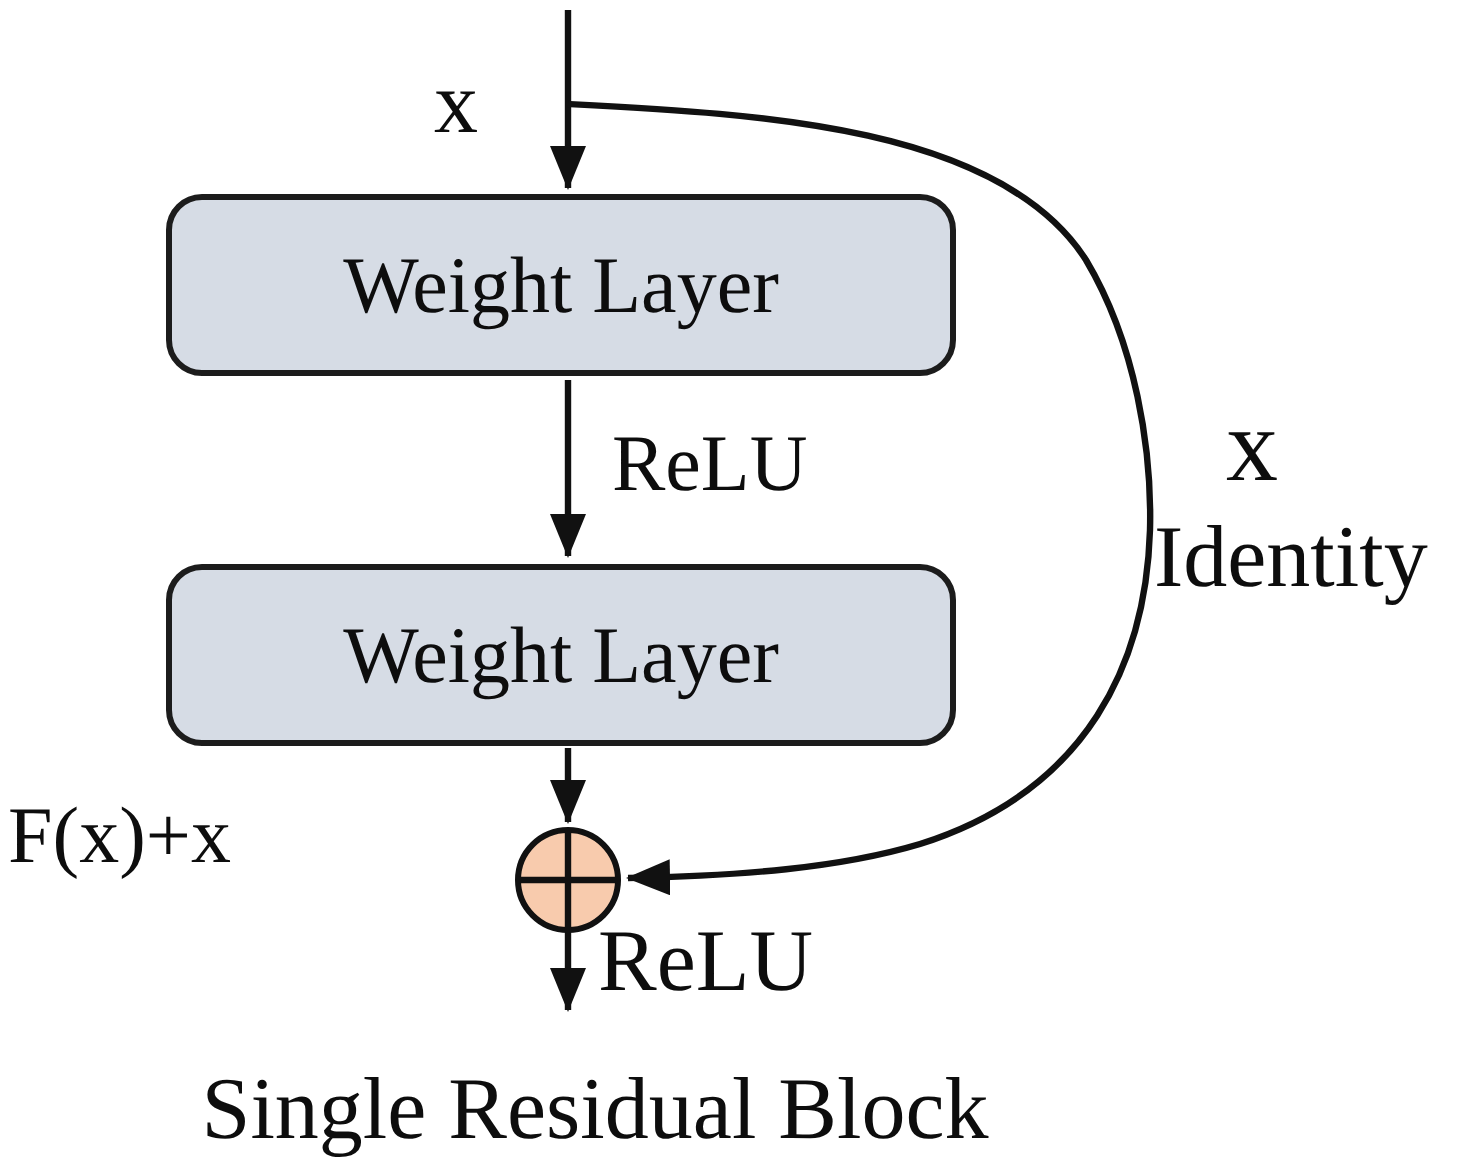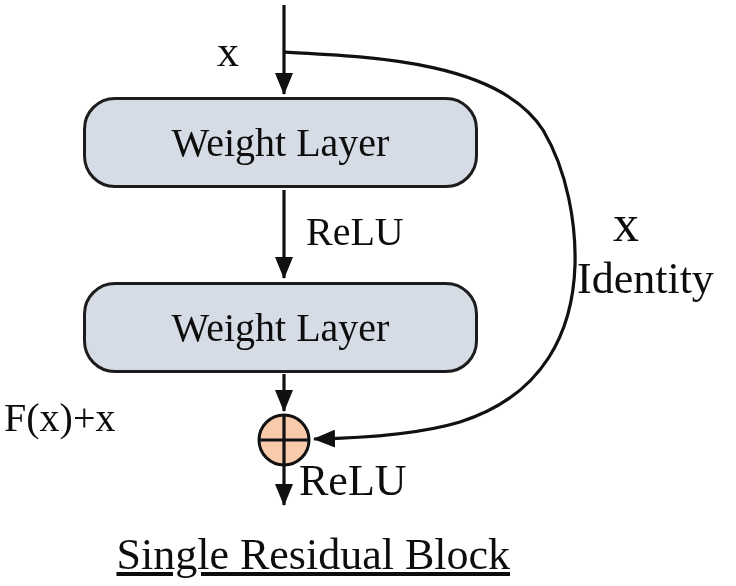--- a/index.html
+++ b/index.html
@@ -34,21 +34,21 @@
     stroke-width: 3;
   }
   .box {
     position: absolute;
     left: 83px;
     width: 395px;
     height: 91px;
     box-sizing: border-box;
     background: #D6DCE5;
     border: 3px solid #1c1c1c;
-    border-radius: 32px;
+    border-radius: 18px;
     display: flex;
     align-items: center;
     justify-content: center;
     font-size: 40px;
     line-height: 1;
   }
   .box1 { top: 97px; }
   .box2 { top: 282px; }
   .lbl {
     position: absolute;
@@ -60,25 +60,24 @@
   .lbl-relu-mid   { left: 306px; top: 212px; font-size: 40px; }
   .lbl-x-right    { left: 613px; top: 198px; font-size: 52px; }
   .lbl-identity   { left: 577px; top: 257px; font-size: 44px; }
   .lbl-fx-plus-x  { left: 4px;   top: 398px; font-size: 40px; }
   .lbl-relu-out   { left: 299px; top: 459px; font-size: 44px; }
   .caption {
     position: absolute;
     left: 85px;
     top: 533px;
     width: 425px;
-    text-align: right;
+    text-align: center;
     font-size: 44px;
     line-height: 1;
     white-space: nowrap;
-    text-decoration: underline;
   }
 </style>
 </head>
 <body>
 
 <div class="canvas">
 
   <svg class="wires" viewBox="0 0 736 586" xmlns="http://www.w3.org/2000/svg">
     <defs>
       <marker id="arrow" markerUnits="userSpaceOnUse" markerWidth="22" markerHeight="18" refX="21" refY="9" orient="auto">

